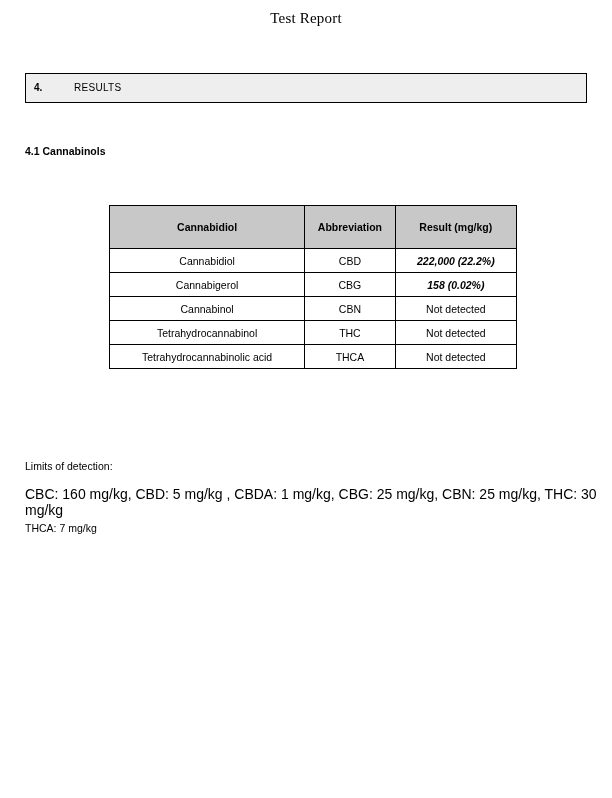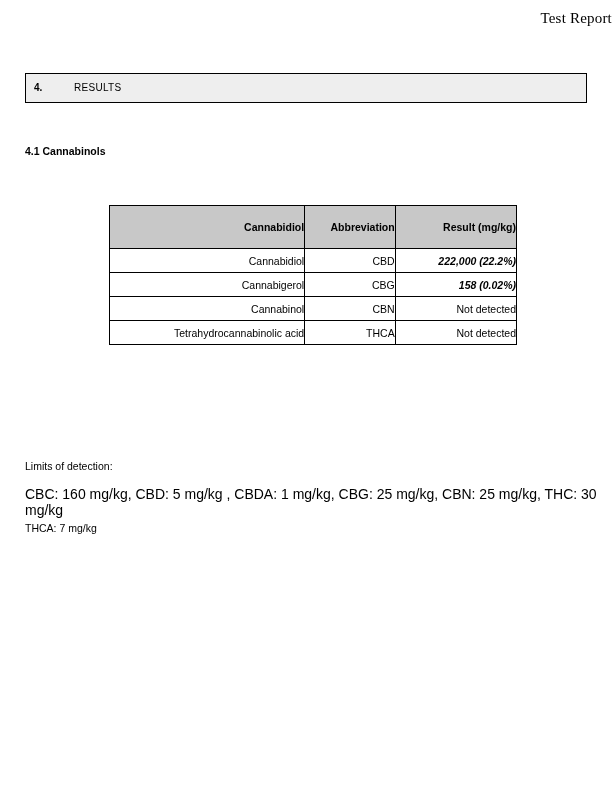--- a/index.html
+++ b/index.html
@@ -15,21 +15,21 @@
     position: relative;
     overflow: hidden;
   }
   .page {
     position: relative;
     width: 612px;
     height: 798px;
     box-sizing: border-box;
   }
   .doc-title {
-    text-align: right;
+    text-align: center;
     font-family: "Liberation Serif", serif;
     font-size: 15px;
     color: #000;
     margin-top: 10px;
     letter-spacing: 0.2px;
   }
   .section-bar {
     position: absolute;
     left: 25px;
     top: 63px;
@@ -65,21 +65,21 @@
     position: absolute;
     left: 109px;
     top: 195px;
     border-collapse: collapse;
     width: 408px;
   }
   table.results th,
   table.results td {
     border: 1px solid #000000;
     font-size: 10.5px;
-    text-align: right;
+    text-align: center;
     padding: 0;
     height: 23px;
     vertical-align: middle;
   }
   table.results thead th {
     background: #c8c8c8;
     font-weight: bold;
     height: 42px;
   }
   table.results thead th.col-name { width: 196px; }
@@ -137,20 +137,25 @@
         <td>Cannabigerol</td>
         <td>CBG</td>
         <td class="bold">158 (0.02%)</td>
       </tr>
       <tr>
         <td>Cannabinol</td>
         <td>CBN</td>
         <td>Not detected</td>
       </tr>
       <tr>
+        <td>Tetrahydrocannabinol</td>
+        <td>THC</td>
+        <td>Not detected</td>
+      </tr>
+      <tr>
         <td>Tetrahydrocannabinolic acid</td>
         <td>THCA</td>
         <td>Not detected</td>
       </tr>
     </tbody>
   </table>
 
   <div class="lod-label">Limits of detection:</div>
   <div class="lod-line1">CBC: 160 mg/kg, CBD: 5 mg/kg , CBDA: 1 mg/kg, CBG: 25 mg/kg, CBN: 25 mg/kg, THC: 30 mg/kg</div>
   <div class="lod-line2">THCA: 7 mg/kg</div>

